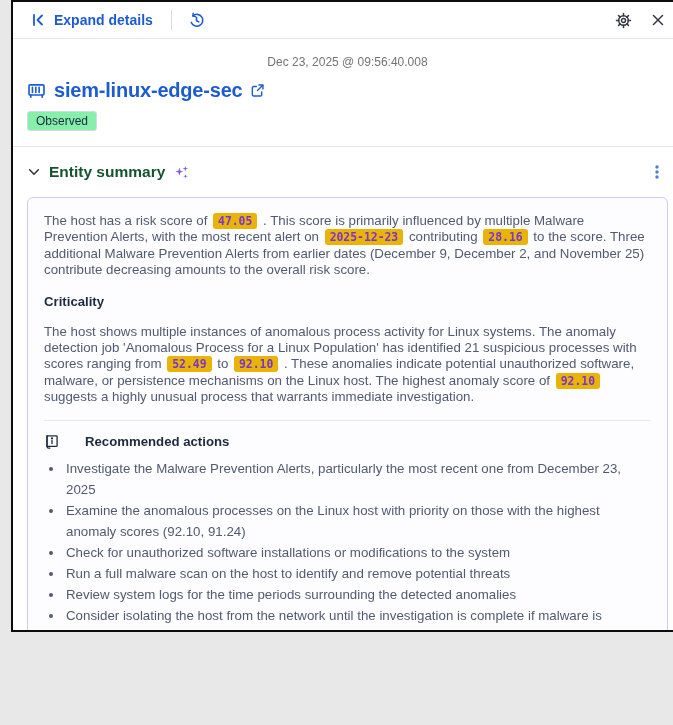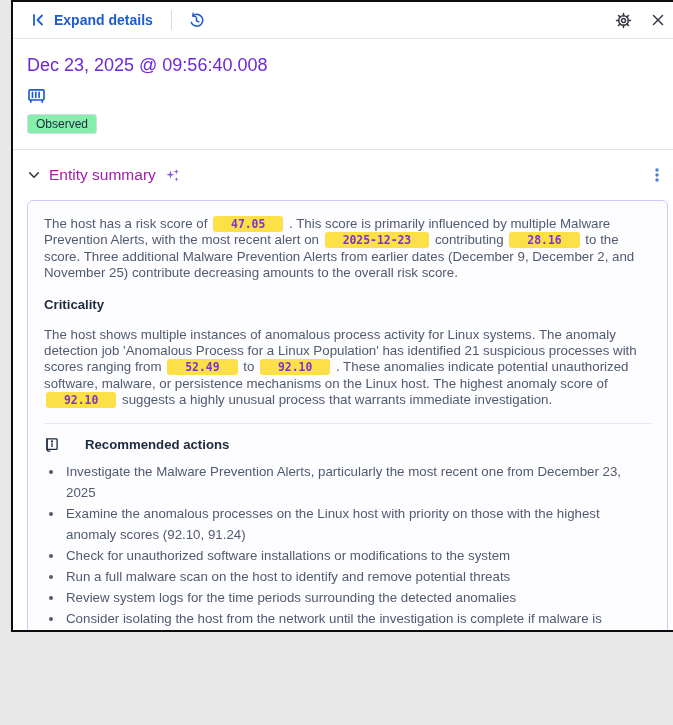--- a/index.html
+++ b/index.html
@@ -35,21 +35,21 @@
     padding:4px; display:flex; align-items:center; justify-content:center;
   }
   .vdivider { width:1px; height:20px; background:#d3dae6; margin:0 8px; }
   .topbar .right { margin-left:auto; display:flex; align-items:center; gap:10px; }
 
   
   .content { flex:1; padding: 0 14px; overflow:hidden; }
 
   .timestamp {
     margin-top:16px;
-    font-size:18px; color:#6d28d9;
+    font-size:12px; color:#737373;text-align:center;
   }
 
   .title-row { margin-top:10px; display:flex; align-items:center; gap:8px; }
   .entity-link {
     display:flex; align-items:center; gap:7px;
     text-decoration:none; color:#1d5bd2;
     font-size:20px; font-weight:700; letter-spacing:-0.2px;
   }
 
   .badge-row { margin-top:9px; }
@@ -65,41 +65,41 @@
 
   .summary-header {
     margin-top:13px;
     display:flex; align-items:center; justify-content:space-between;
   }
   .summary-toggle {
     display:flex; align-items:center; gap:8px;
     background:none; border:none; cursor:pointer; padding:2px 0;
     font-family:inherit;
   }
-  .summary-title { font-size:15.5px; font-weight:400; color:#a21caf; }
+  .summary-title { font-size:15.5px; font-weight:700; color:#14532d; }
 
   
   .panel {
     margin-top:13px;
     border:1px solid #d6c7f2; border-radius:6px;
     background:#fdfcff;
     padding:15px 16px 14px;
   }
   .section { margin-bottom:15px; }
   .section h4 {
     margin:0 0 5px; font-size:13.2px; font-weight:700; color:#1d2a3e;
   }
   .section p {
     margin:0; font-size:13.3px; line-height:16.4px; color:#515b70;
   }
   code.ic {
     font-family:"DejaVu Sans Mono", monospace;
     font-size:11.4px; font-weight:600; line-height:1;
-    color:#7b35c9; background:#fde047;
-    border-radius:3px; padding:1px 18px; margin:0 2px;
+    color:#7b35c9; background:#eab308;
+    border-radius:3px; padding:1px 5px; margin:0 2px;
     white-space:nowrap;
   }
   .panel-divider { border:none; border-top:1px solid #e4e9f2; margin:14px 0 13px; }
 
   .rec-header { display:flex; align-items:center; gap:25px; }
   .rec-header .label { font-size:13.2px; font-weight:700; color:#1d2a3e; }
   ul.rec-list {
     margin:8px 0 0; padding-left:20px;
     font-size:13.3px; line-height:21px; color:#515b70;
   }
@@ -170,20 +170,30 @@
       <span>
         <svg width="19" height="19" viewBox="0 0 16 16" fill="none" stroke="#1d5bd2" stroke-width="1.4" stroke-linecap="round">
           <rect x="1.7" y="3.2" width="12.6" height="8.6" rx="1"></rect>
           <line x1="4.6" y1="5.4" x2="4.6" y2="9.6"></line>
           <line x1="7.4" y1="5.4" x2="7.4" y2="9.6"></line>
           <line x1="10.2" y1="5.4" x2="10.2" y2="9.6"></line>
           <line x1="3.2" y1="11.8" x2="3.2" y2="13.6"></line>
           <line x1="12.8" y1="11.8" x2="12.8" y2="13.6"></line>
         </svg>
       </span>
+      <a class="entity-link" href="#">
+        <span>siem-linux-edge-sec</span>
+        <span>
+          <svg width="15" height="15" viewBox="0 0 16 16" fill="none" stroke="#1d5bd2" stroke-width="1.5" stroke-linecap="round" stroke-linejoin="round">
+            <path d="M12.5 9.5v3a1.3 1.3 0 0 1-1.3 1.3H3.8a1.3 1.3 0 0 1-1.3-1.3V5.1a1.3 1.3 0 0 1 1.3-1.3h3"></path>
+            <polyline points="9.5,2.2 13.8,2.2 13.8,6.5"></polyline>
+            <line x1="13.6" y1="2.4" x2="8" y2="8"></line>
+          </svg>
+        </span>
+      </a>
     </div>
 
     <div class="badge-row">
       <span class="badge">Observed</span>
     </div>
 
     <hr class="rule">
 
     <div class="summary-header">
       <button class="summary-toggle">

